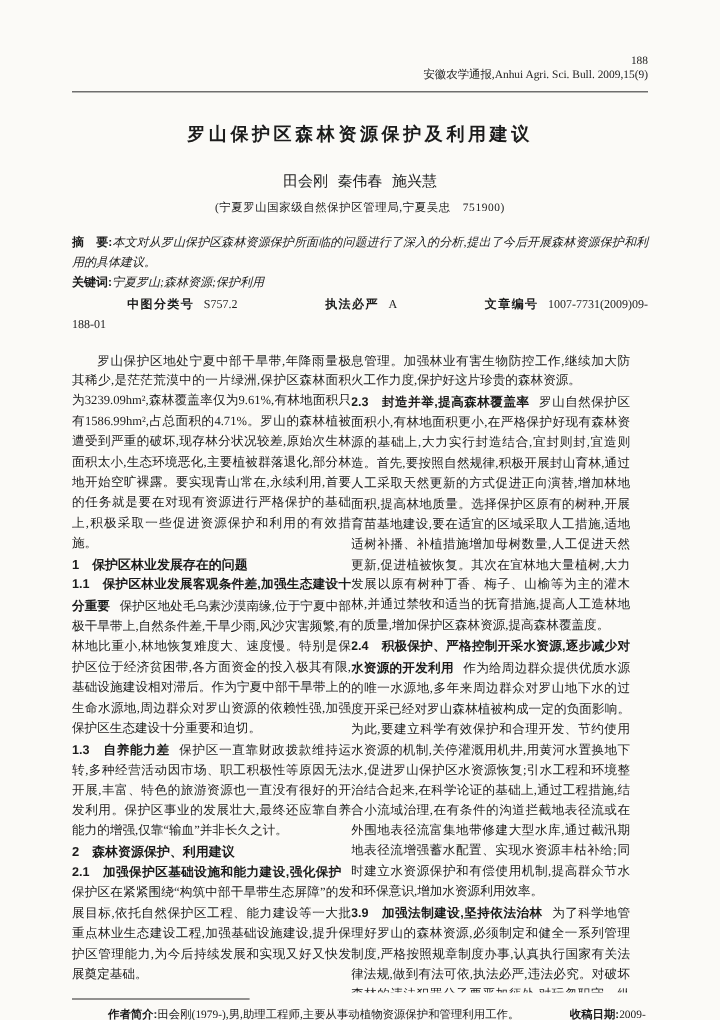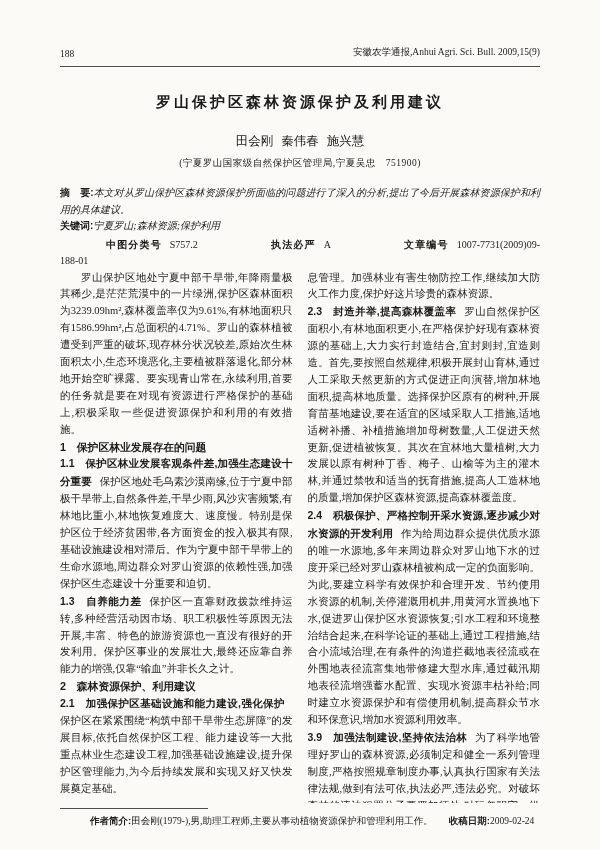--- a/index.html
+++ b/index.html
@@ -6,41 +6,41 @@
   .page {
     position:relative;
     width:600px; height:850px;
     margin:0 auto;
     background:#fbfaf7;
     box-sizing:border-box;
     padding:46px 60px 0 60px;
     color:#1c1c1c;
     font-family:"Liberation Serif","DejaVu Serif",serif;
   }
-  .header-row { display:flex; justify-content:space-between; align-items:flex-end; font-size:9.5px; color:#222; }
+  .header-row { display:flex; justify-content:space-between; align-items:flex-end; font-size:9.5px; color:#222;flex-direction:column; }
   .header-rule { border:0; border-top:1.6px solid #4c4c4c; margin:7px 0 0 0; }
   .title { text-align:center; font-size:15px; font-weight:bold; letter-spacing:3px; margin-top:26px; }
   .authors { display:flex; justify-content:center; gap:8px; font-size:12.5px; margin-top:21px; }
   .affiliation { text-align:center; font-size:9.5px; margin-top:7px; letter-spacing:0.5px; }
   .abstract-block { margin-top:15px; font-size:10px; line-height:16.5px; text-align:justify; }
   .abstract-block b { font-family:"Liberation Sans","DejaVu Sans",sans-serif; font-size:10px; }
   .kai { font-style:italic; }
   .meta-row { margin-top:2px; font-size:10px; }
   .meta-row b { font-family:"Liberation Sans","DejaVu Sans",sans-serif;padding-left:46px; }
   .meta-val { margin-right:26px; margin-left:8px; }
-  .columns { display:flex; gap:15px; height:533px; overflow:hidden; }
+  .columns { display:flex; margin-top:14px; height:533px; overflow:hidden; }
   .col { width:232.5px; font-size:10.5px; line-height:16.9px; text-align:justify; overflow:hidden; }
   .col p { margin:0; }
   .indent { text-indent:2em; }
   .sec-h { font-weight:bold; font-family:"Liberation Sans","DejaVu Sans",sans-serif; font-size:10.8px; }
   b.lead { font-family:"Liberation Sans","DejaVu Sans",sans-serif; margin-right:8px; }
   .footer-rule { border:0; border-top:1.2px solid #4c4c4c; width:148px; margin:5px 0 0 0; }
   .footnote { font-size:9.5px; margin-top:6px; padding-left:30px; }
   .footnote b { font-family:"Liberation Sans","DejaVu Sans",sans-serif; }
-  .recv { margin-left:16px; }
+  .recv { margin-left:42px; }
 </style>
 </head>
 <body>
 
 <div class="page">
 
   <div class="header-row">
     <span>188</span>
     <span>安徽农学通报,Anhui Agri. Sci. Bull. 2009,15(9)</span>
   </div>

